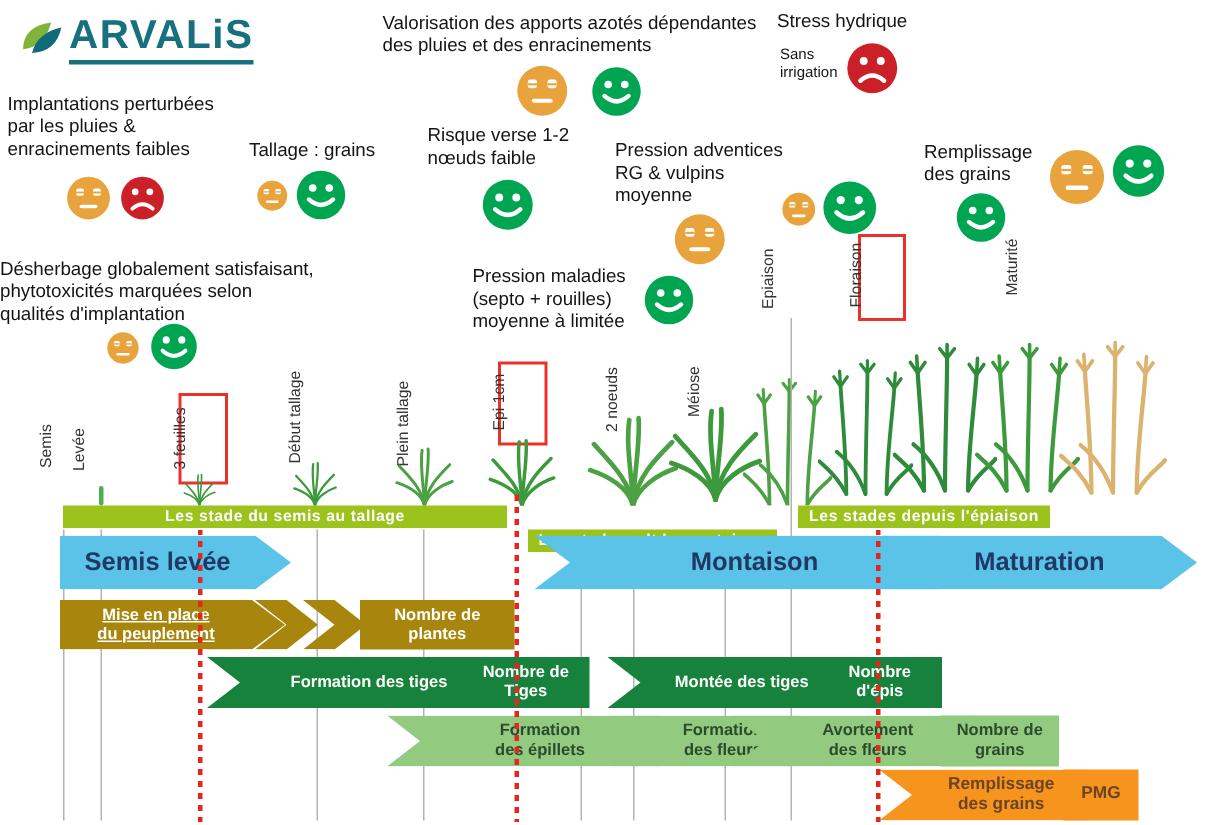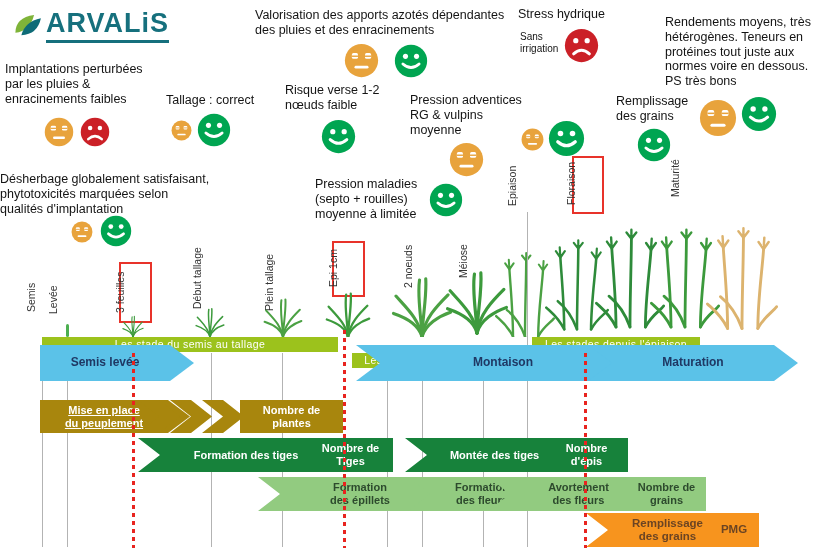--- a/index.html
+++ b/index.html
@@ -10,25 +10,25 @@
   .ann{position:absolute;font-size:12.5px;line-height:1.18;
        color:#141414;white-space:pre-line;}
   .ann.small{font-size:10px;}
   .face{position:absolute;}
   .stage{position:absolute;font-size:10.5px;color:#333;white-space:nowrap;
          transform:rotate(-90deg);transform-origin:0 100%;height:13px;line-height:13px;}
   .redbox{position:absolute;border:2px solid #E8332A;background:transparent;}
   .vline{position:absolute;width:1px;background:#b3b3b3;}
   .redline{position:absolute;width:3px;
     background:repeating-linear-gradient(to bottom,#E8241F 0 4px,transparent 4px 8px);}
-  .band{position:absolute;height:15px;background:#9CC21C;color:#fff;font-weight:normal;
+  .band{position:absolute;height:15px;background:#9CC21C;color:#fff;font-weight:bold;
         font-size:10.5px;line-height:15px;text-align:center;letter-spacing:.4px;}
   .shape{position:absolute;display:flex;align-items:center;justify-content:center;
          text-align:center;font-weight:bold;white-space:pre-line;line-height:1.15;}
-  .blue{background:#5BC2E8;color:#1F3864;font-size:12px;height:36px;top:345px;}
+  .blue{background:#5BC2E8;color:#1F3864;font-size:17px;height:36px;top:357px;}
   .olive{background:#A8860D;color:#fff;font-size:11px;height:33px;top:400px;}
   .dgreen{background:#17823B;color:#fff;font-size:11px;height:34px;top:438px;}
   .lgreen{background:#92CB80;color:#2d4a2d;font-size:11px;height:34px;top:477px;}
   .orng{background:#F7941E;color:#6b4423;font-size:11.5px;height:34px;top:513px;}
   .tip{clip-path:polygon(0 0,calc(100% - 22px) 0,100% 50%,calc(100% - 22px) 100%,0 100%);
        padding-right:22px;text-decoration:underline;}
   .tipn{clip-path:polygon(0 0,calc(100% - 22px) 0,100% 50%,calc(100% - 22px) 100%,0 100%,22px 50%);
         padding-left:22px;padding-right:22px;}
   .btip{clip-path:polygon(0 0,calc(100% - 24px) 0,100% 50%,calc(100% - 24px) 100%,0 100%);
         padding-right:24px;}
@@ -100,44 +100,39 @@
     <svg width="34" height="34" viewBox="0 0 40 40">
       <path d="M4 28 Q4 10 26 7 Q21 26 4 28" fill="#7FB439"></path>
       <path d="M11 31 Q30 30 34 11 Q15 15 11 31" fill="#0E6B77"></path>
     </svg>
     <span class="logo-text">ARVALiS</span>
   </div>
 
   <div class="ann" style="left:5px;top:62px;width:200px">Implantations perturbées
 par les pluies &amp;
 enracinements faibles</div>
-  <div class="ann" style="left:166px;top:93px;width:120px">Tallage : correct</div>
+  <div class="ann" style="left:166px;top:93px;width:120px">Tallage : grains</div>
   <div class="ann" style="left:0px;top:172px;width:226px">Désherbage globalement satisfaisant,
 phytotoxicités marquées selon
 qualités d'implantation</div>
   <div class="ann" style="left:255px;top:8px;width:258px">Valorisation des apports azotés dépendantes
 des pluies et des enracinements</div>
   <div class="ann" style="left:285px;top:83px;width:110px">Risque verse 1-2
 nœuds faible</div>
   <div class="ann" style="left:315px;top:177px;width:112px">Pression maladies
 (septo + rouilles)
 moyenne à limitée</div>
   <div class="ann" style="left:410px;top:93px;width:116px">Pression adventices
 RG &amp; vulpins
 moyenne</div>
   <div class="ann" style="left:518px;top:7px;width:100px">Stress hydrique</div>
   <div class="ann small" style="left:520px;top:31px;width:46px">Sans
 irrigation</div>
   <div class="ann" style="left:616px;top:94px;width:80px">Remplissage
 des grains</div>
-  <div class="ann" style="left:665px;top:15px;width:152px">Rendements moyens, très
-hétérogènes. Teneurs en
-protéines tout juste aux
-normes voire en dessous.
-PS très bons</div>
 
   <svg class="face" style="left:44px;top:117px;color:#E8A33C" width="30" height="30">
       <use href="#f-neutral"></use>
     </svg>
   <svg class="face" style="left:80px;top:117px;color:#CB2027" width="30" height="30">
       <use href="#f-sad"></use>
     </svg>
   <svg class="face" style="left:171px;top:120px;color:#E8A33C" width="21" height="21">
       <use href="#f-neutral"></use>
     </svg>

